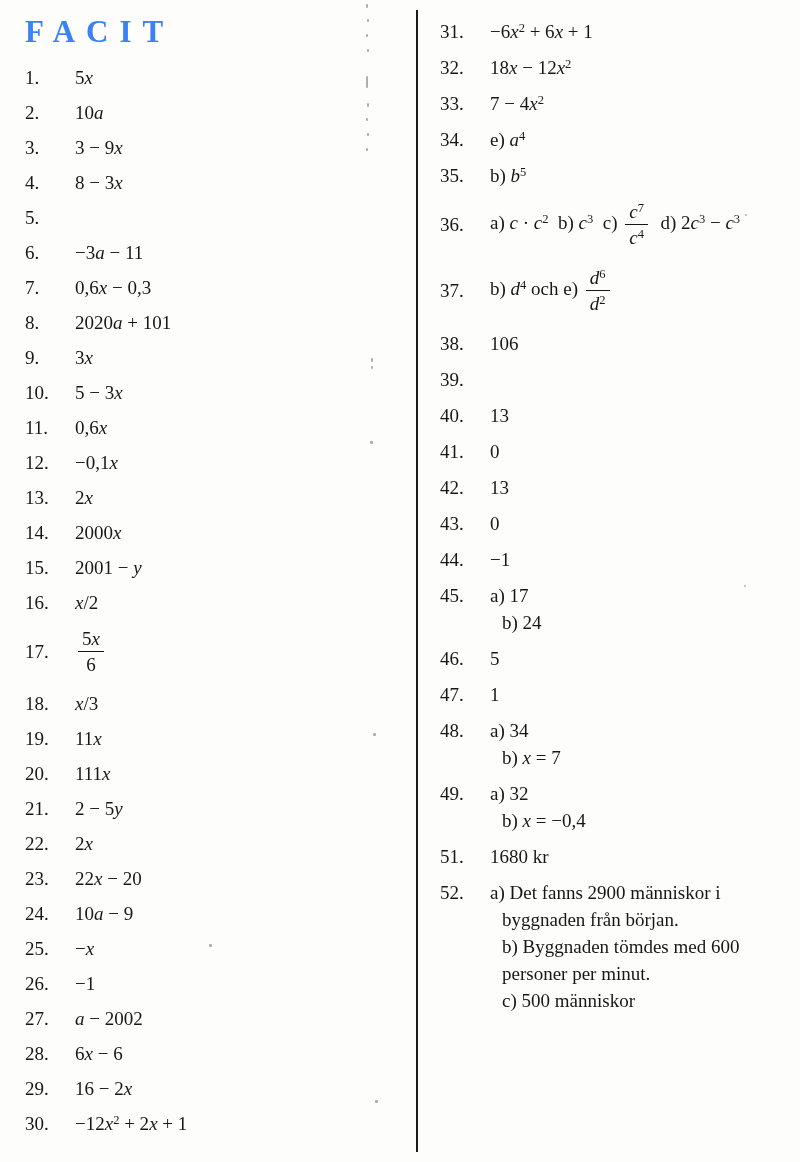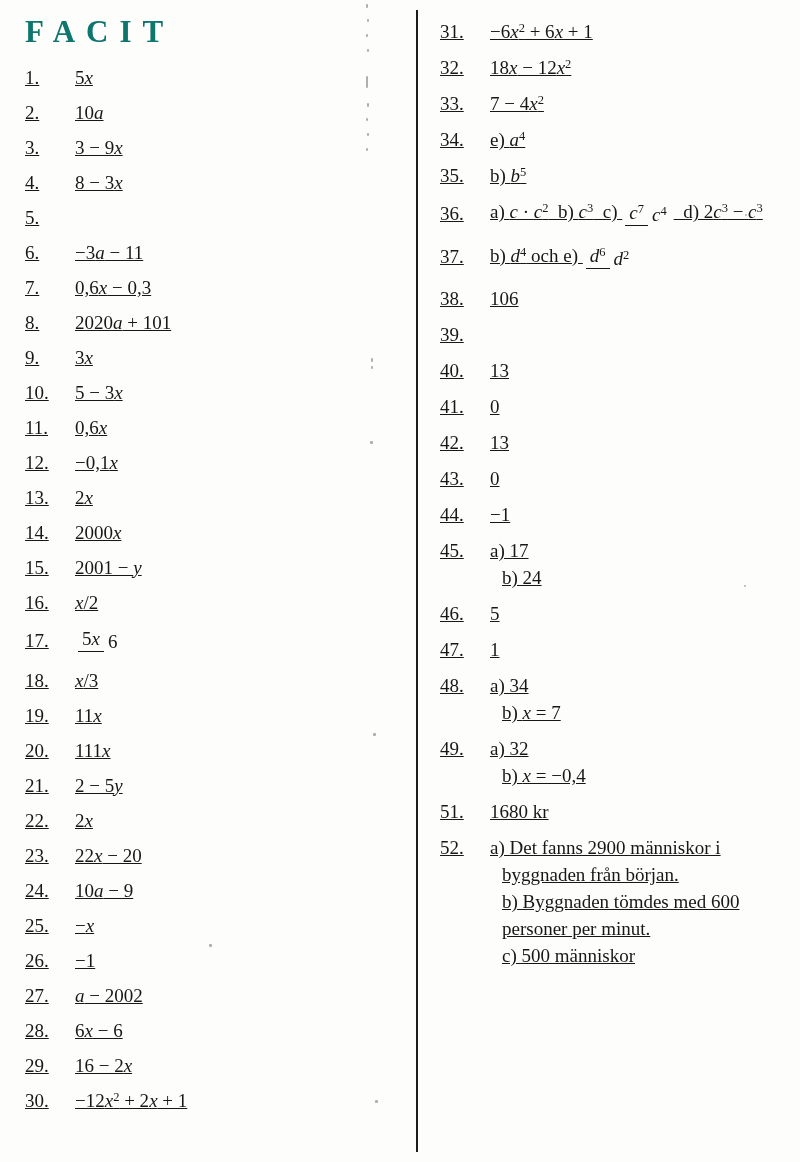--- a/index.html
+++ b/index.html
@@ -7,35 +7,35 @@
     position:relative; width:800px; height:1162px;
     background:#fdfdfc; overflow:hidden;
     font-family:"Liberation Serif", serif;
     color:#171717;
   }
   .col { position:absolute; top:0; }
   .col-left  { left:25px;  width:372px; padding-top:14px; }
   .col-right { left:440px; width:350px; padding-top:20px; }
   .title {
     font-size:31px; font-weight:bold; letter-spacing:11px;
-    margin:0 0 17px 0; color:#0f766e;
+    margin:0 0 17px 0; color:#3b82f6;
   }
-  .row { display:flex; align-items:flex-start; font-size:19px; margin-bottom:14px;text-decoration:underline; }
+  .row { display:flex; align-items:flex-start; font-size:19px; margin-bottom:14px; }
   .col-right .row { margin-bottom:13px; }
   .row.row-frac { align-items:center; margin-top:5px; margin-bottom:17px; }
   .num { flex:0 0 50px; line-height:21px; }
   .col-right .num { line-height:23px; }
   .ans { flex:1 1 auto; }
   .line { white-space:pre; line-height:21px; }
   .col-right .line { line-height:23px; }
   .line + .line { margin-top:4px;margin-left:12px; }
   .it { font-style:italic; }
   sup { font-size:12.5px; line-height:0; vertical-align:6px; }
   .frac {
-    display:inline-flex; flex-direction:row; align-items:center;
+    display:inline-flex; flex-direction:column; align-items:center;
     vertical-align:middle; text-align:right; margin:1px 3px;
   }
   .frac .fn { display:block; line-height:21px; padding:0 4px 2px; border-bottom:1.5px solid #171717; }
   .frac .fd { display:block; line-height:21px; padding:2px 4px 0; }
   .divider { position:absolute; left:416px; top:10px; width:2px; height:1142px; background:#1c1c1c; }
   .speck { position:absolute; background:#6f6f6f; opacity:0.55; border-radius:1px; }
 </style>
 </head>
 <body>
 

